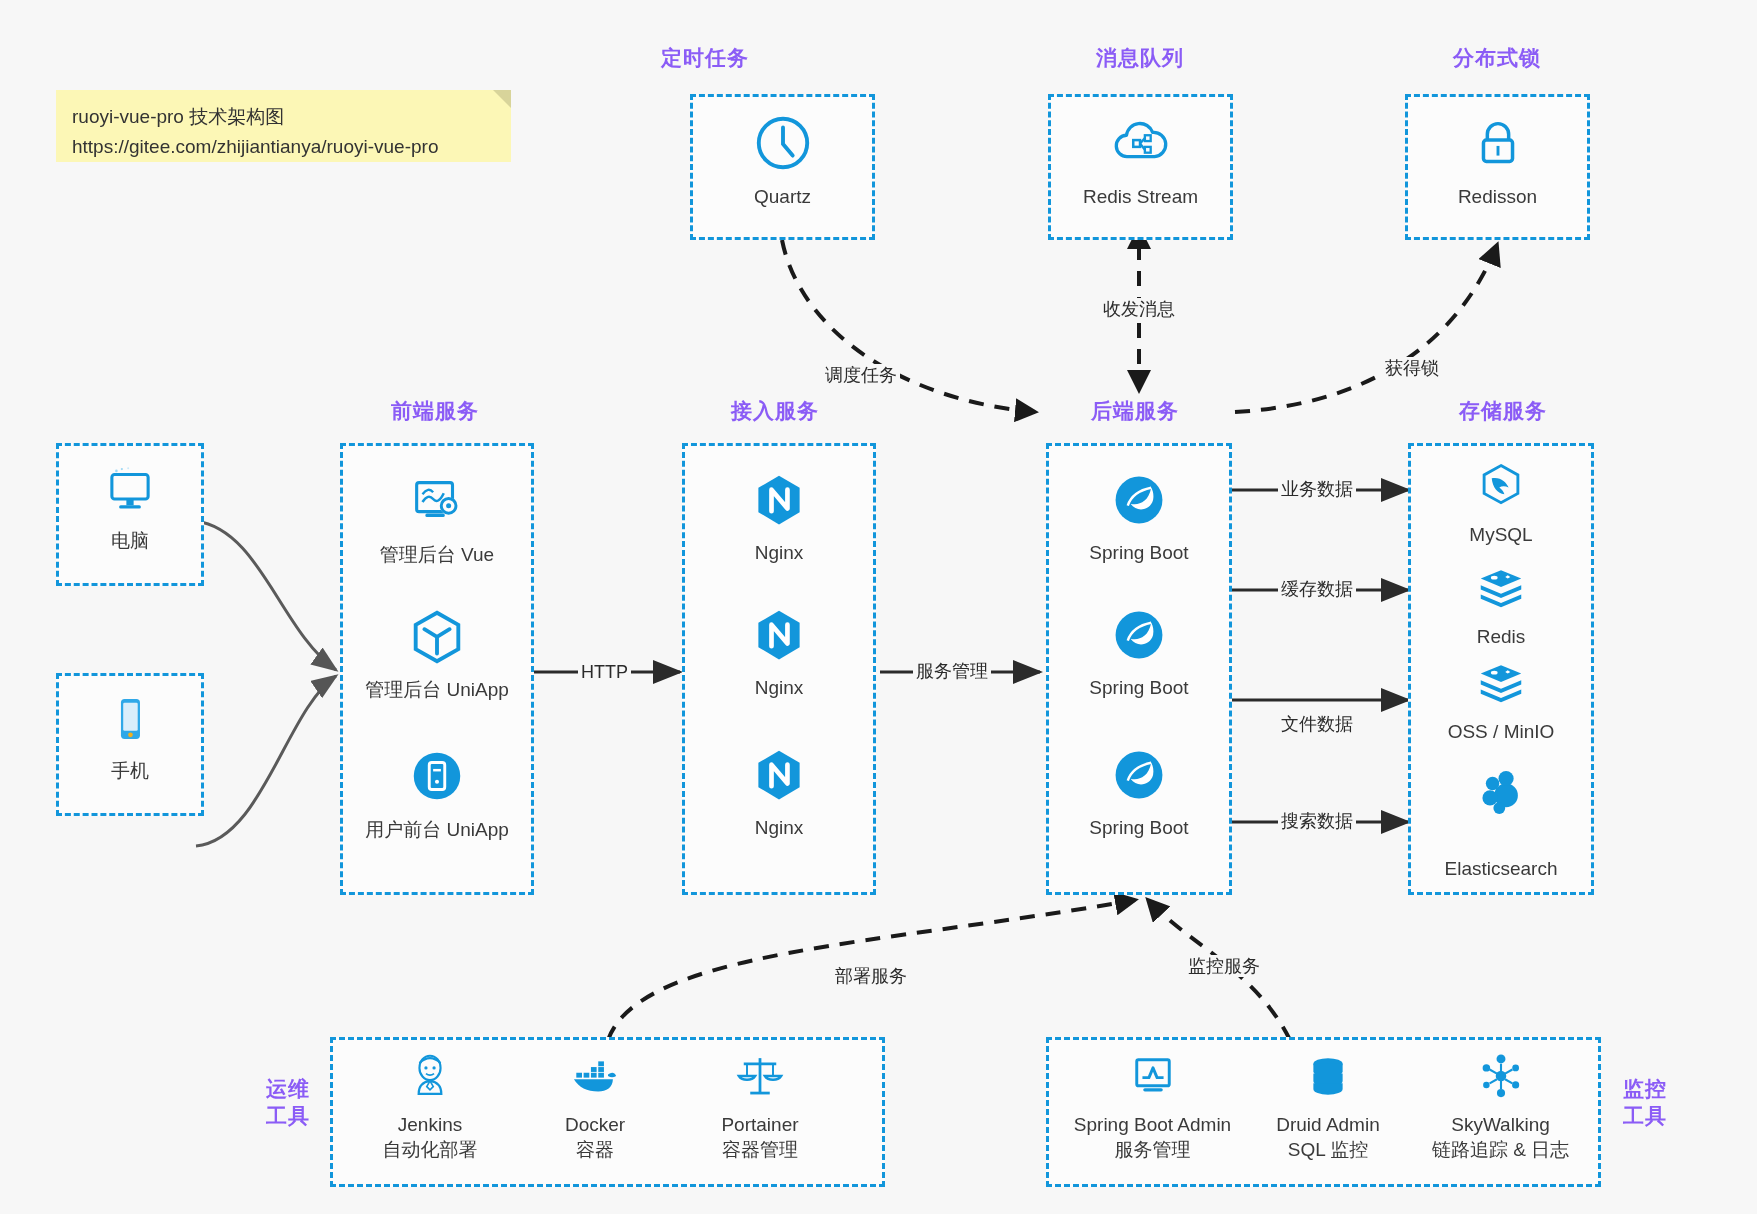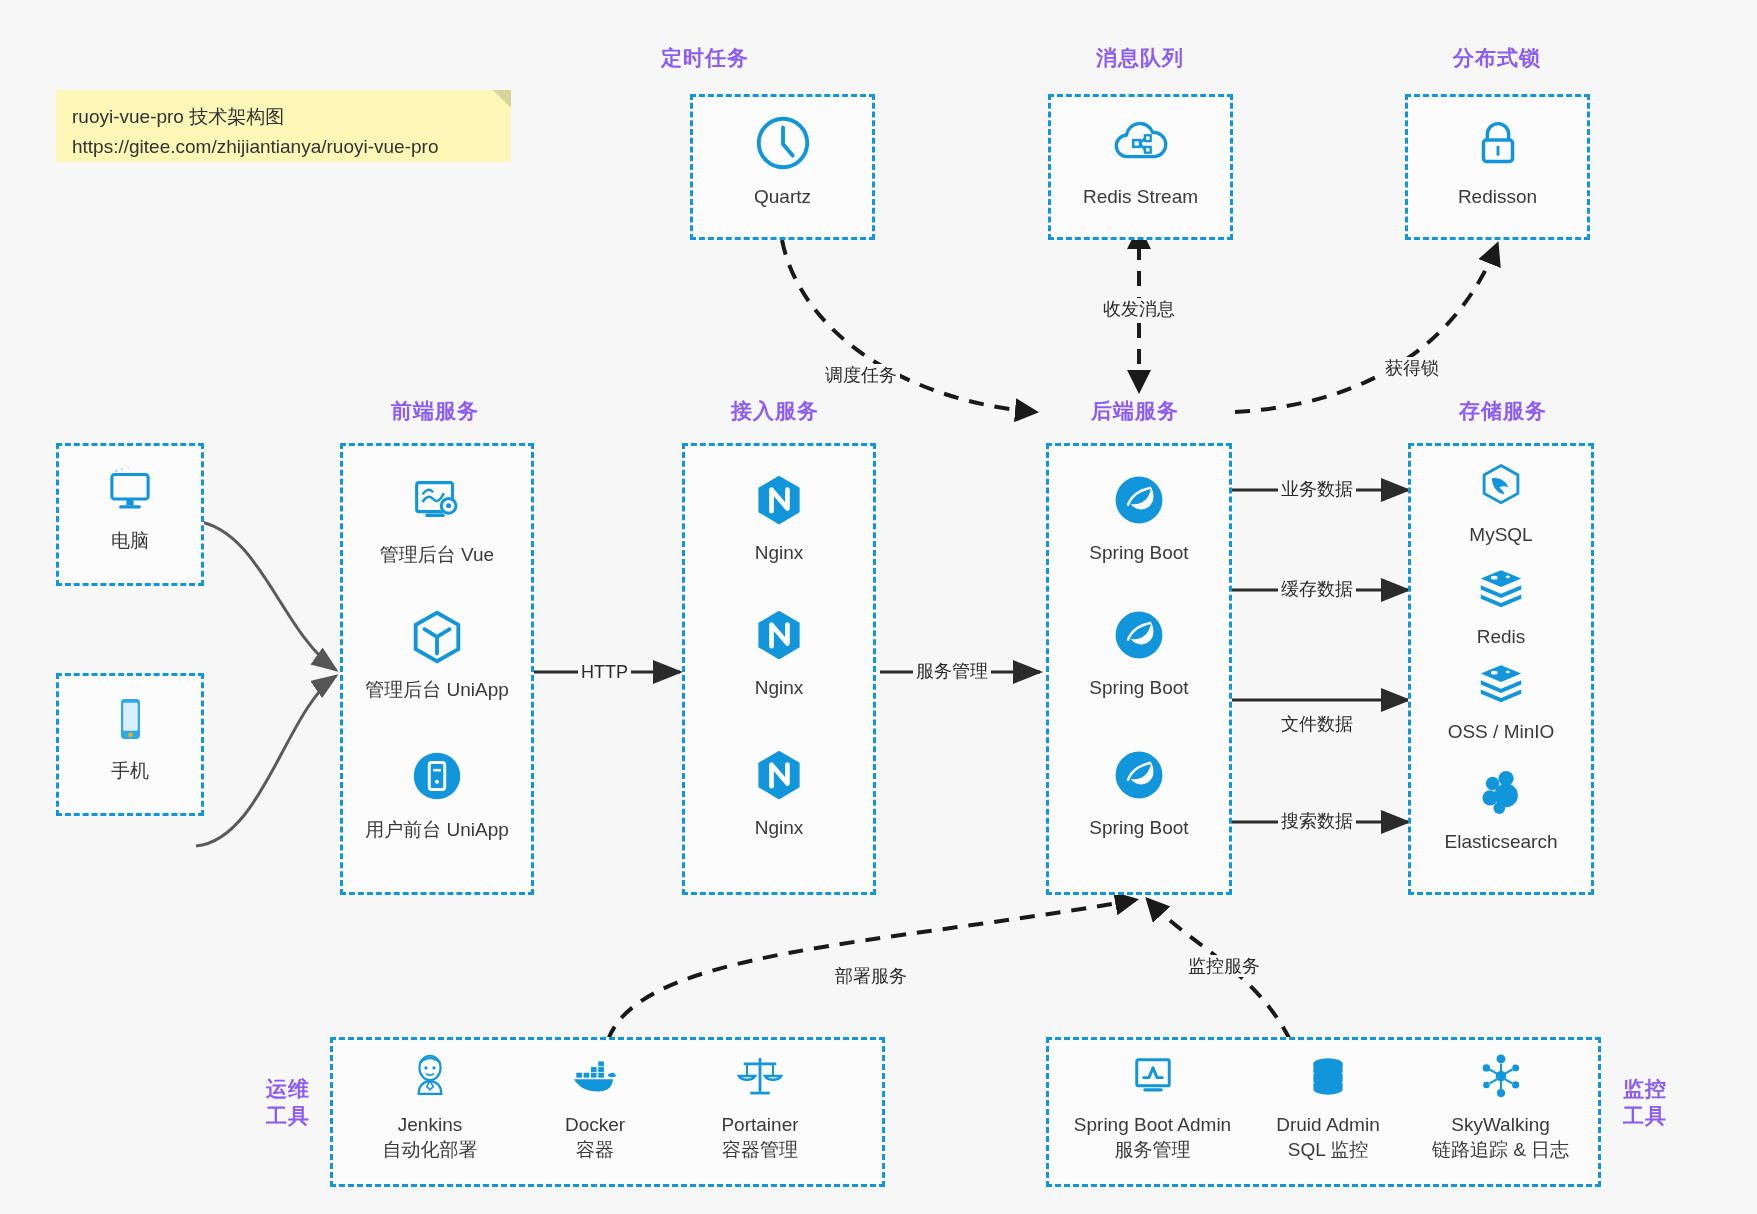--- a/index.html
+++ b/index.html
@@ -335,21 +335,21 @@
         <path d="M32 12 L56 22 L32 32 L8 22 Z" fill="#1296db"></path>
         <path d="M8 30 L32 40 L56 30 L56 35 L32 45 L8 35 Z" fill="#1296db"></path>
         <path d="M8 41 L32 51 L56 41 L56 46 L32 56 L8 46 Z" fill="#1296db"></path>
         <ellipse cx="24" cy="21" rx="4" ry="2.2" fill="#ffffff"></ellipse>
         <path d="M40 18 l3 2 -3 2 -3 -2 z" fill="#ffffff"></path>
       </svg>
     </span>
     <span class="cap">OSS / MinIO</span>
   </div>
 
-  <div class="node" style="left:1408px;top:765px;width:186px;">
+  <div class="node" style="left:1408px;top:765px;width:186px;gap:27px;">
     <span class="ico">
       <svg width="54" height="54" viewBox="0 0 64 64">
         <circle cx="38" cy="36" r="14" fill="#1296db"></circle>
         <circle cx="22" cy="22" r="8" fill="#1296db"></circle>
         <circle cx="38" cy="16" r="9" fill="#1296db"></circle>
         <circle cx="19" cy="39" r="9" fill="#1296db"></circle>
         <circle cx="30" cy="51" r="7" fill="#1296db"></circle>
       </svg>
     </span>
     <span class="cap">Elasticsearch</span>

